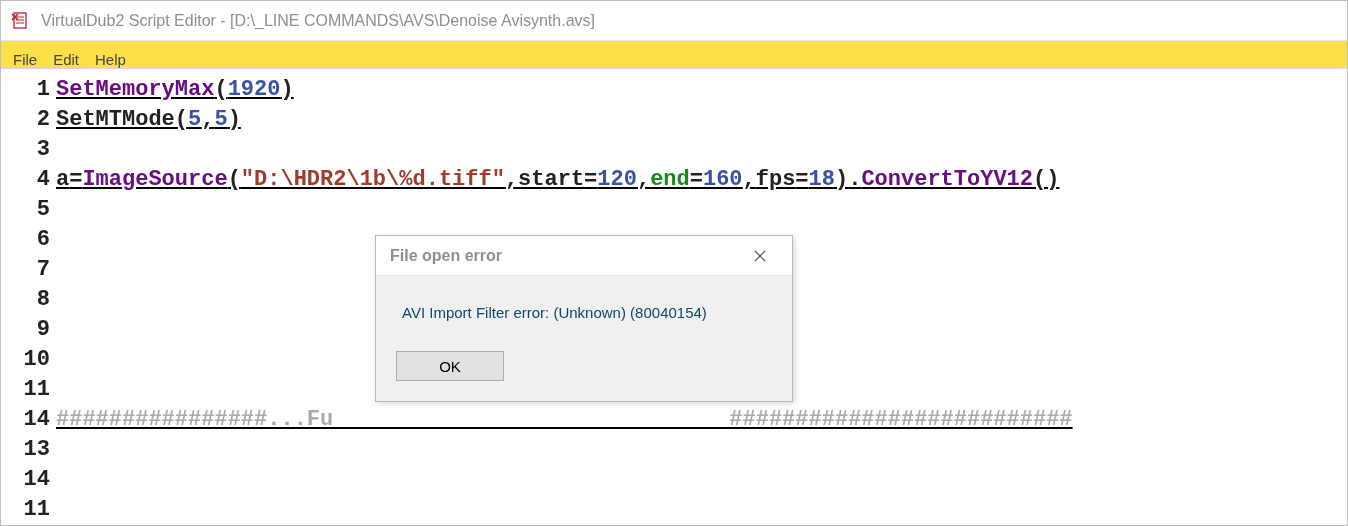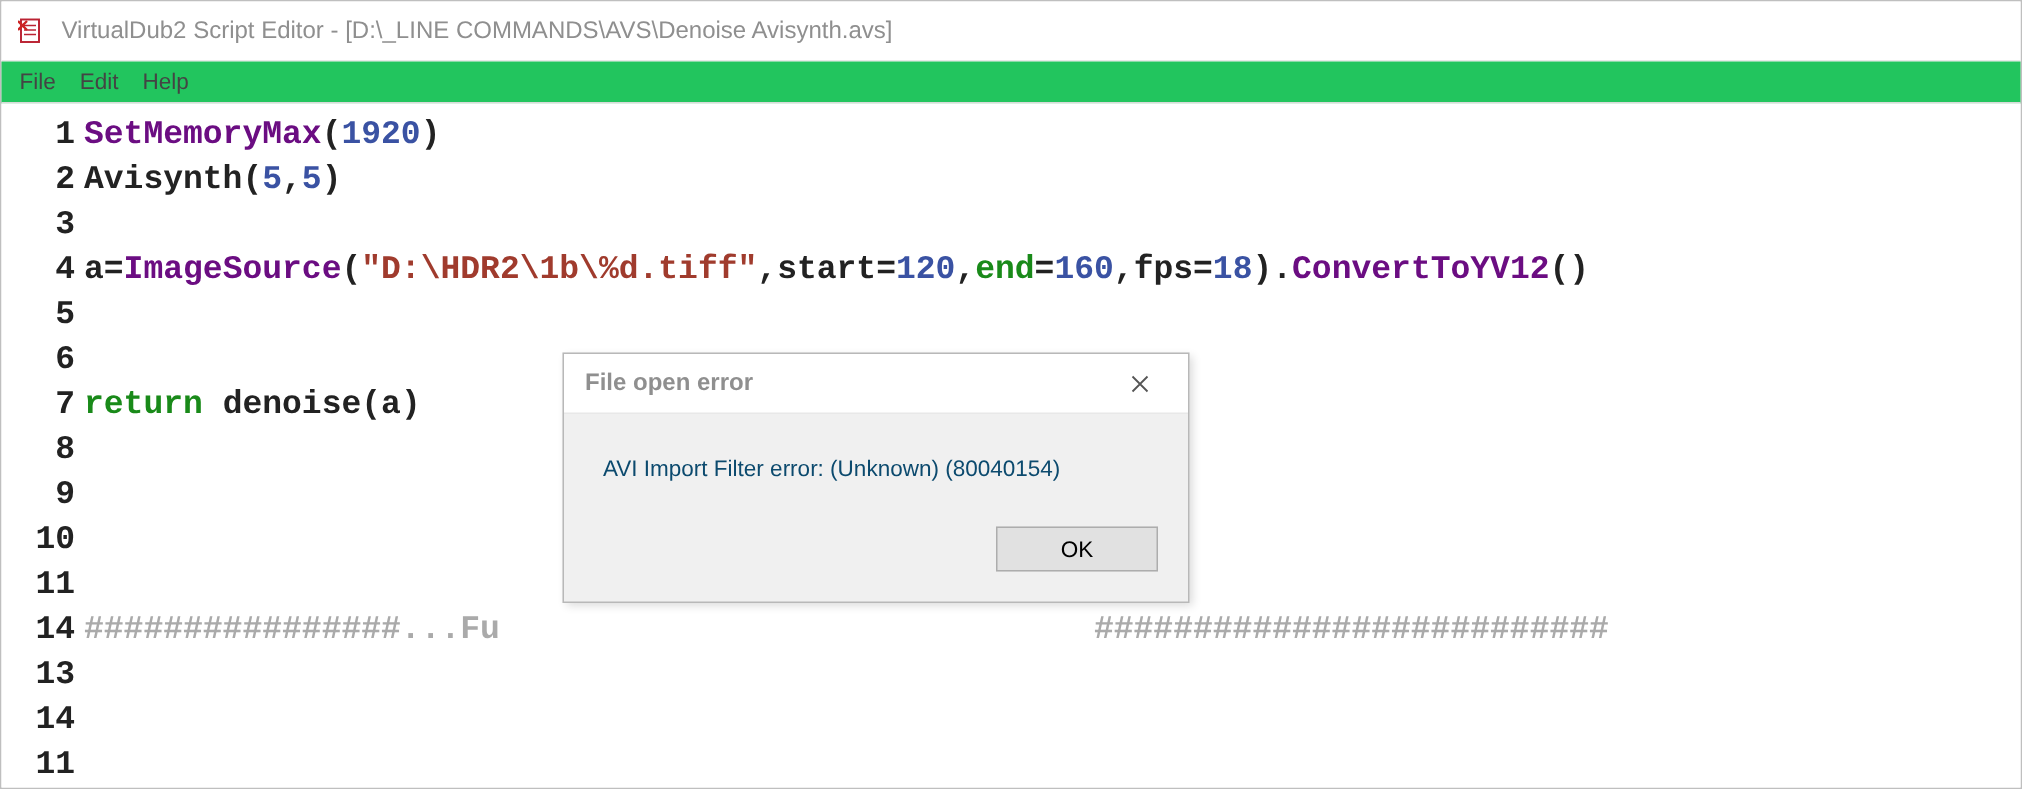--- a/index.html
+++ b/index.html
@@ -18,23 +18,23 @@
     background: #ffffff;
     border-bottom: 1px solid #e8e8e8;
   }
   .titlebar .appicon {
     width: 20px; height: 20px; margin-right: 10px;
     display:flex; align-items:center; justify-content:center;
   }
   .titlebar .title { color: #8f8f8f; font-size: 16px; font-weight: 400; }
   .menubar {
     height: 28px;
-    display: flex; align-items: center;
+    display: flex; align-items: flex-end;
     padding: 0 12px;
-    background: #22c55e;
+    background: #fde047;
     border-bottom: 1px solid #d9d9d9;
     font-size: 15px;
     color: #444;
     gap: 16px;
   }
   .menubar .menuitem { cursor: default; }
   .editor {
     flex: 1;
     background: #ffffff;
     padding: 5px 0 0 0;
@@ -49,21 +49,21 @@
     font-size: 22px;
     font-weight: 700;
     white-space: pre;
   }
   .gutter {
     width: 55px;
     text-align: right;
     padding-right: 6px;
     color: #222;
   }
-  .code { flex:1; }
+  .code { flex:1;text-decoration:underline; }
   .tok-func { color: #6b0d82; }
   .tok-punc { color: #222; }
   .tok-num  { color: #3a52a3; }
   .tok-kw   { color: #198a19; }
   .tok-str  { color: #a03b2d; }
   .tok-plain{ color: #222; }
   .tok-comment { color: #aaaaaa; }
 
   
   .dialog {
@@ -88,21 +88,21 @@
     width: 40px; height: 28px;
     display:flex; align-items:center; justify-content:center;
     color: #666; font-size: 14px;
     cursor: default;
   }
   .dialog-body {
     padding: 28px 20px 20px 26px;
     font-size: 15px; color: #0c4a6e;
   }
   .dialog-buttons {
-    display:flex; justify-content:flex-end;
+    display:flex; 
     padding: 10px 20px 20px 20px;
   }
   .dialog-buttons button {
     width: 108px; height: 30px;
     background: #e1e1e1;
     border: 1px solid #adadad;
     font-size: 15px;
     cursor: default;
   }
 </style>
@@ -125,26 +125,26 @@
   </div>
 
   <div class="menubar">
     <span class="menuitem">File</span>
     <span class="menuitem">Edit</span>
     <span class="menuitem">Help</span>
   </div>
 
   <div class="editor" id="editor">
       <div class="line"><span class="gutter">1</span><span class="code"><span class="tok-func">SetMemoryMax</span><span class="tok-punc">(</span><span class="tok-num">1920</span><span class="tok-punc">)</span></span></div>
-      <div class="line"><span class="gutter">2</span><span class="code"><span class="tok-plain">Avisynth</span><span class="tok-punc">(</span><span class="tok-num">5</span><span class="tok-punc">,</span><span class="tok-num">5</span><span class="tok-punc">)</span></span></div>
+      <div class="line"><span class="gutter">2</span><span class="code"><span class="tok-plain">SetMTMode</span><span class="tok-punc">(</span><span class="tok-num">5</span><span class="tok-punc">,</span><span class="tok-num">5</span><span class="tok-punc">)</span></span></div>
       <div class="line"><span class="gutter">3</span><span class="code"></span></div>
       <div class="line"><span class="gutter">4</span><span class="code"><span class="tok-plain">a</span><span class="tok-punc">=</span><span class="tok-func">ImageSource</span><span class="tok-punc">(</span><span class="tok-str">"D:\HDR2\1b\%d.tiff"</span><span class="tok-punc">,</span><span class="tok-plain">start</span><span class="tok-punc">=</span><span class="tok-num">120</span><span class="tok-punc">,</span><span class="tok-kw">end</span><span class="tok-punc">=</span><span class="tok-num">160</span><span class="tok-punc">,</span><span class="tok-plain">fps</span><span class="tok-punc">=</span><span class="tok-num">18</span><span class="tok-punc">)</span><span class="tok-punc">.</span><span class="tok-func">ConvertToYV12</span><span class="tok-punc">()</span></span></div>
       <div class="line"><span class="gutter">5</span><span class="code"></span></div>
       <div class="line"><span class="gutter">6</span><span class="code"></span></div>
-      <div class="line"><span class="gutter">7</span><span class="code"><span class="tok-kw">return</span><span class="tok-plain"> denoise</span><span class="tok-punc">(</span><span class="tok-plain">a</span><span class="tok-punc">)</span></span></div>
+      <div class="line"><span class="gutter">7</span></div>
       <div class="line"><span class="gutter">8</span><span class="code"></span></div>
       <div class="line"><span class="gutter">9</span><span class="code"></span></div>
       <div class="line"><span class="gutter">10</span><span class="code"></span></div>
       <div class="line"><span class="gutter">11</span><span class="code"></span></div>
       <div class="line"><span class="gutter">14</span><span class="code"><span class="tok-comment">################...Fu                              ##########################</span></span></div>
       <div class="line"><span class="gutter">13</span><span class="code"></span></div>
       <div class="line"><span class="gutter">14</span><span class="code"></span></div>
       <div class="line"><span class="gutter">11</span><span class="code"></span></div>
     </div>
 

